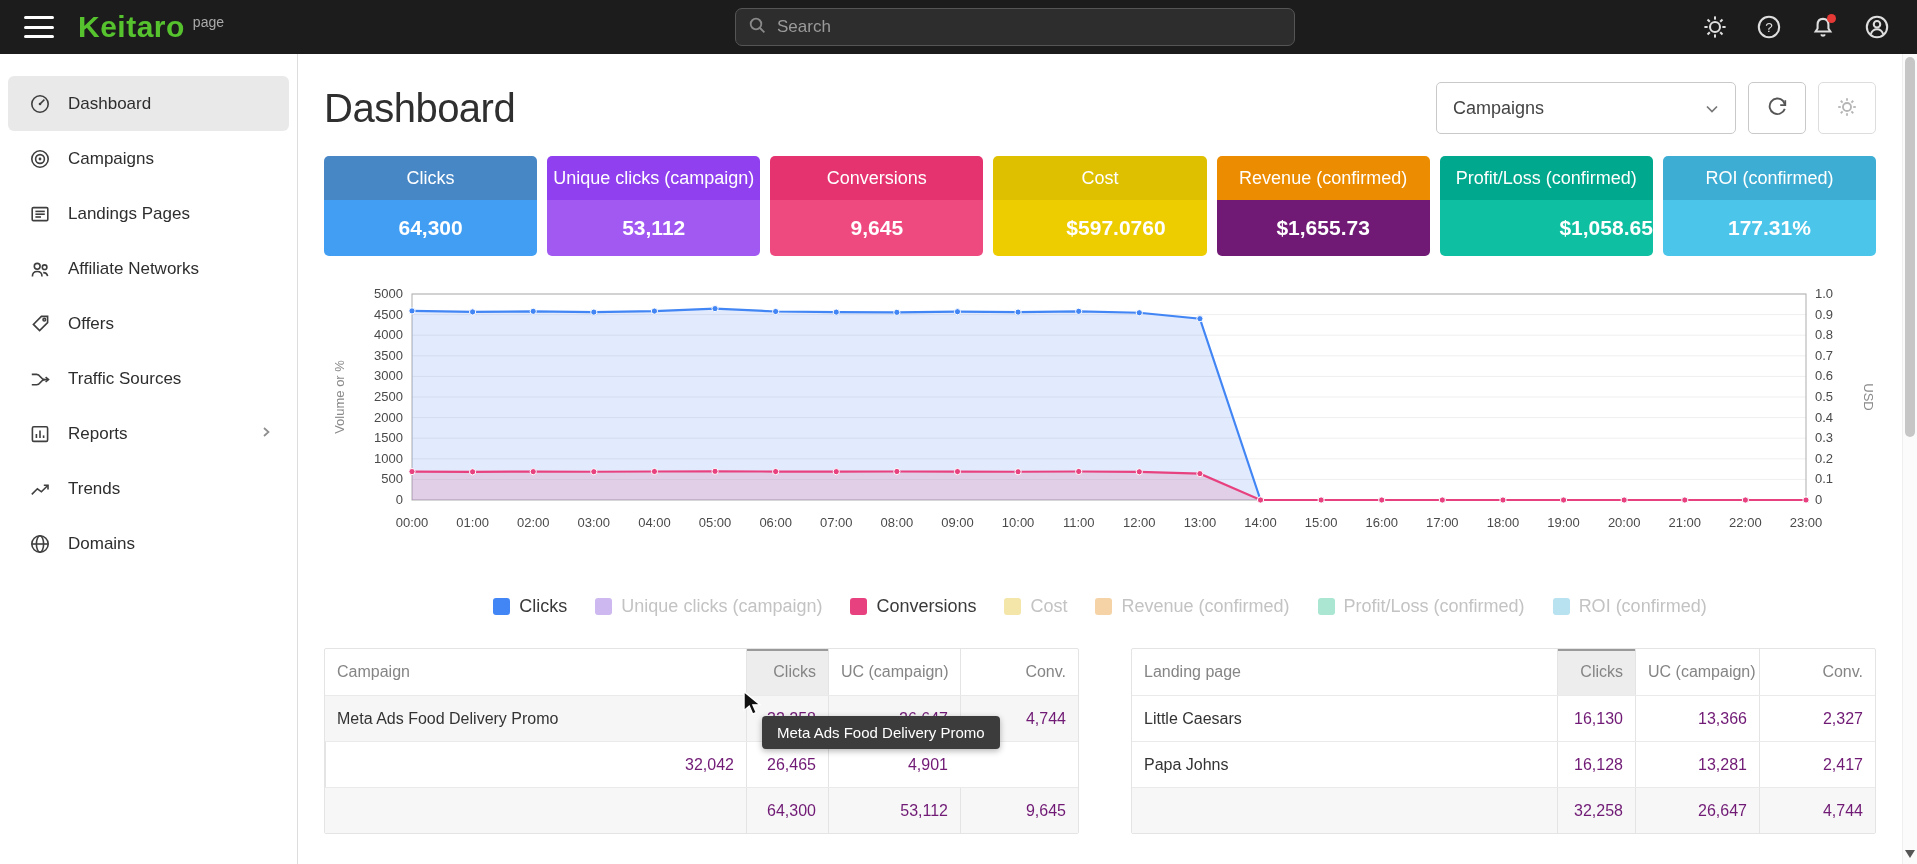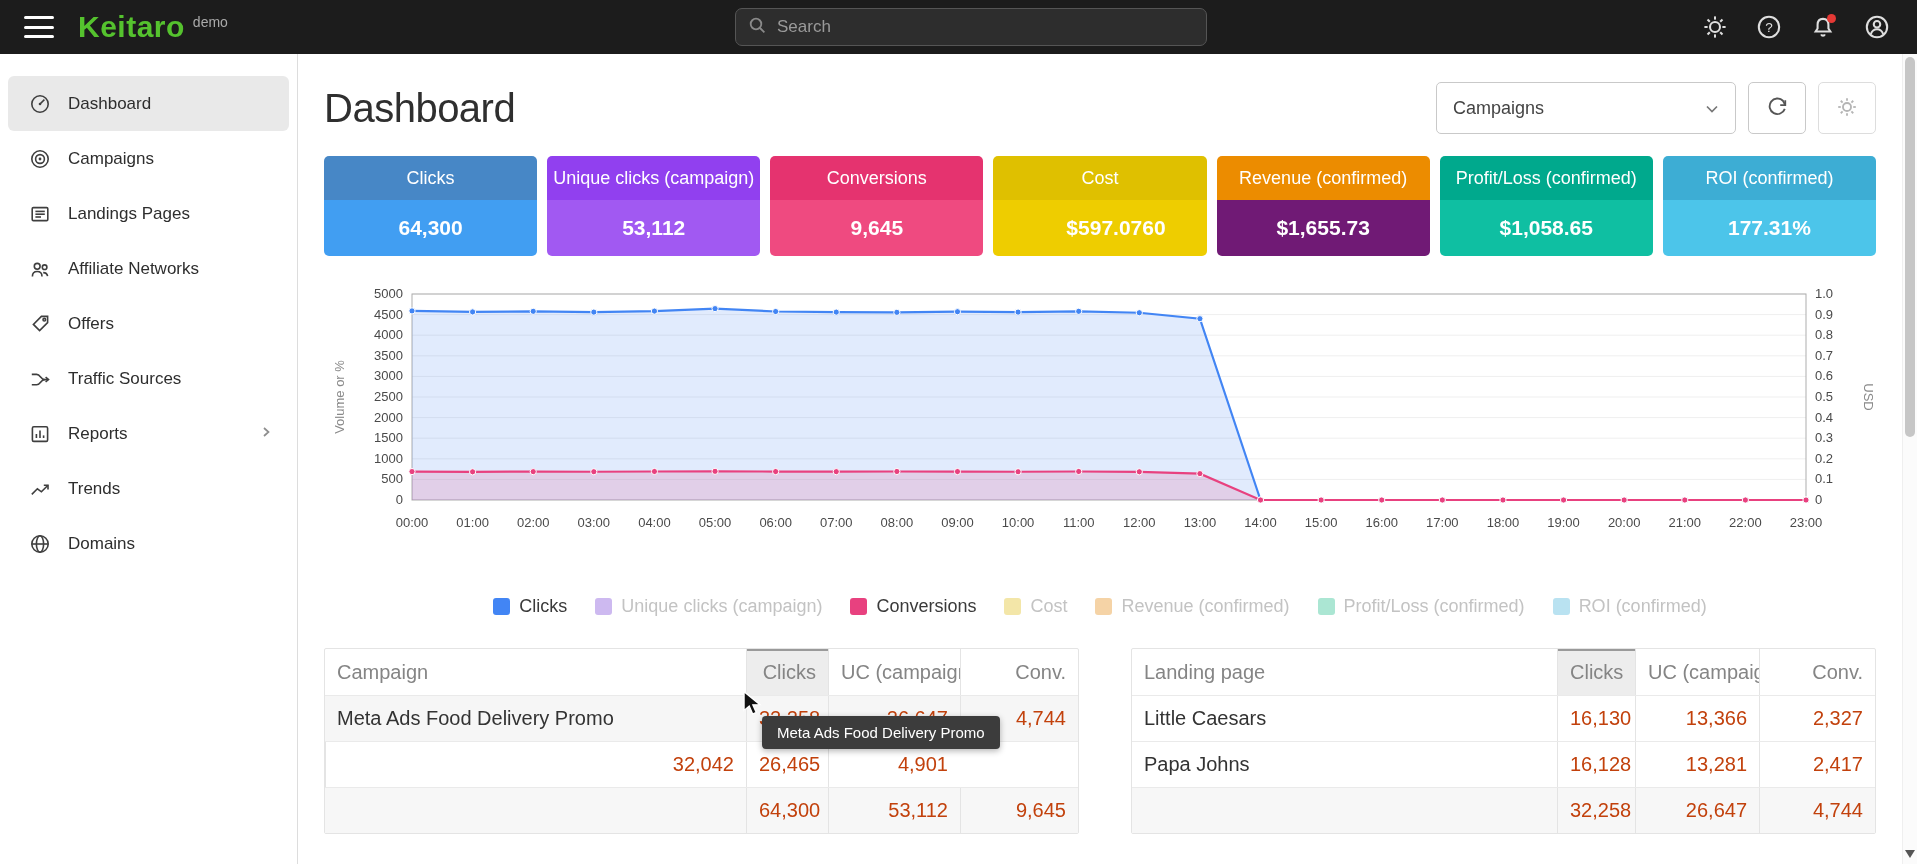--- a/index.html
+++ b/index.html
@@ -9,21 +9,21 @@
 
   
   .topbar{position:absolute;top:0;left:0;right:0;height:54px;background:#1c1c1c;
     display:flex;align-items:center;z-index:40;padding:0 22px}
   .hamburger{width:34px;height:26px;background:none;border:none;cursor:pointer;
     display:flex;flex-direction:column;justify-content:space-between;padding:2px 2px}
   .hamburger span{display:block;height:3px;border-radius:2px;background:#fff}
   .logo-wrap{display:flex;align-items:flex-start;margin-left:22px}
   .logo{font-size:30px;font-weight:bold;letter-spacing:.5px;line-height:30px}
   .logo-badge{font-size:14px;color:#aaa;margin-left:8px;margin-top:2px}
-  .search{position:absolute;left:735px;top:8px;width:472px;height:38px;background:#2d2d2d;
+  .search{position:absolute;left:735px;top:8px;width:560px;height:38px;background:#2d2d2d;
     border:1px solid #555;border-radius:7px;display:flex;align-items:center;padding:0 12px}
   .search input{flex:1;background:transparent;border:none;outline:none;color:#c9c9c9;
     font-size:17px;margin-left:10px;font-family:"Liberation Sans",sans-serif}
   .search input::placeholder{color:#9a9a9a}
   .topbar-actions{position:absolute;right:26px;top:0;height:54px;display:flex;align-items:center;gap:26px}
   .tb-icon{width:28px;height:28px;background:none;border:none;cursor:pointer;position:relative;
     display:flex;align-items:center;justify-content:center}
   .tb-icon svg{display:block}
   .bell-dot{position:absolute;top:1px;right:1px;width:9px;height:9px;border-radius:50%;background:#e53935}
 
@@ -74,23 +74,23 @@
 
   
   .tables-row{display:flex;gap:52px;margin-top:28px}
   .data-table{border:1px solid #e4e4e4;border-radius:2px;background:#fff}
   .data-table.campaigns{width:757px}
   .data-table.landings{width:747px}
   .t-row{display:grid}
   .data-table.campaigns .t-row{grid-template-columns:1fr 82px 132px 118px}
   .data-table.landings .t-row{grid-template-columns:1fr 78px 124px 116px}
   .t-row + .t-row{border-top:1px solid #eaeaea}
-  .t-cell{padding:0 12px;line-height:45px;height:45px;font-size:20px;white-space:nowrap;overflow:hidden}
+  .t-cell{padding:0 12px;line-height:45px;height:45px;font-size:16px;white-space:nowrap;overflow:hidden}
   .t-head .t-cell{color:#858585;height:46px;line-height:46px}
-  .t-num{text-align:right;border-left:1px solid #e4e4e4;color:#c2410c}
+  .t-num{text-align:right;border-left:1px solid #e4e4e4;color:#701a75}
   .t-name{color:#333}
   .t-head .t-sorted{background:#ededed;box-shadow:inset 0 2px 0 0 #9a9a9a;cursor:pointer}
   .t-head .t-cell{cursor:pointer}
   .t-foot{background:#f7f7f7}
   .t-body.hovered{background:#f6f6f6}
   .t-body{cursor:pointer}
 
   
   .scrollbar{position:absolute;top:54px;right:0;bottom:0;width:15px;background:#fbfbfb;
     border-left:1px solid #efefef;z-index:45}
@@ -109,21 +109,21 @@
 <div class="app">
 
   <header class="topbar">
     <button class="hamburger">
       <span></span>
         <span></span>
         <span></span>
     </button>
     <div class="logo-wrap">
       <span class="logo" style="color: rgb(85, 194, 46);">Keitaro</span>
-      <span class="logo-badge">demo</span>
+      <span class="logo-badge">page</span>
     </div>
     <div class="search">
       <span>
         <svg width="19" height="19" viewBox="0 0 19 19" fill="none" stroke="#8a8a8a" stroke-width="1.8">
           <circle cx="8" cy="8" r="5.3"></circle>
             <line x1="12" y1="12" x2="16.4" y2="16.4"></line>
         </svg>
       </span>
       <input placeholder="Search" style="">
     </div>
@@ -340,21 +340,21 @@
           <span>Revenue (confirmed)</span>
           </div>
         <div class="card-body" style="background: #701a75;">
           <span>$1,655.73</span>
           </div>
       </div>
       <div class="card">
         <div class="card-head" style="background: rgb(0, 169, 141);">
           <span>Profit/Loss (confirmed)</span>
           </div>
-        <div class="card-body" style="background: rgb(15, 191, 162);">
+        <div class="card-body" style="background: rgb(15, 191, 162); justify-content: flex-end;">
           <span>$1,058.65</span>
           </div>
       </div>
       <div class="card">
         <div class="card-head" style="background: rgb(61, 173, 212);">
           <span>ROI (confirmed)</span>
           </div>
         <div class="card-body" style="background: rgb(76, 197, 234);">
           <span>177.31%</span>
           </div>

